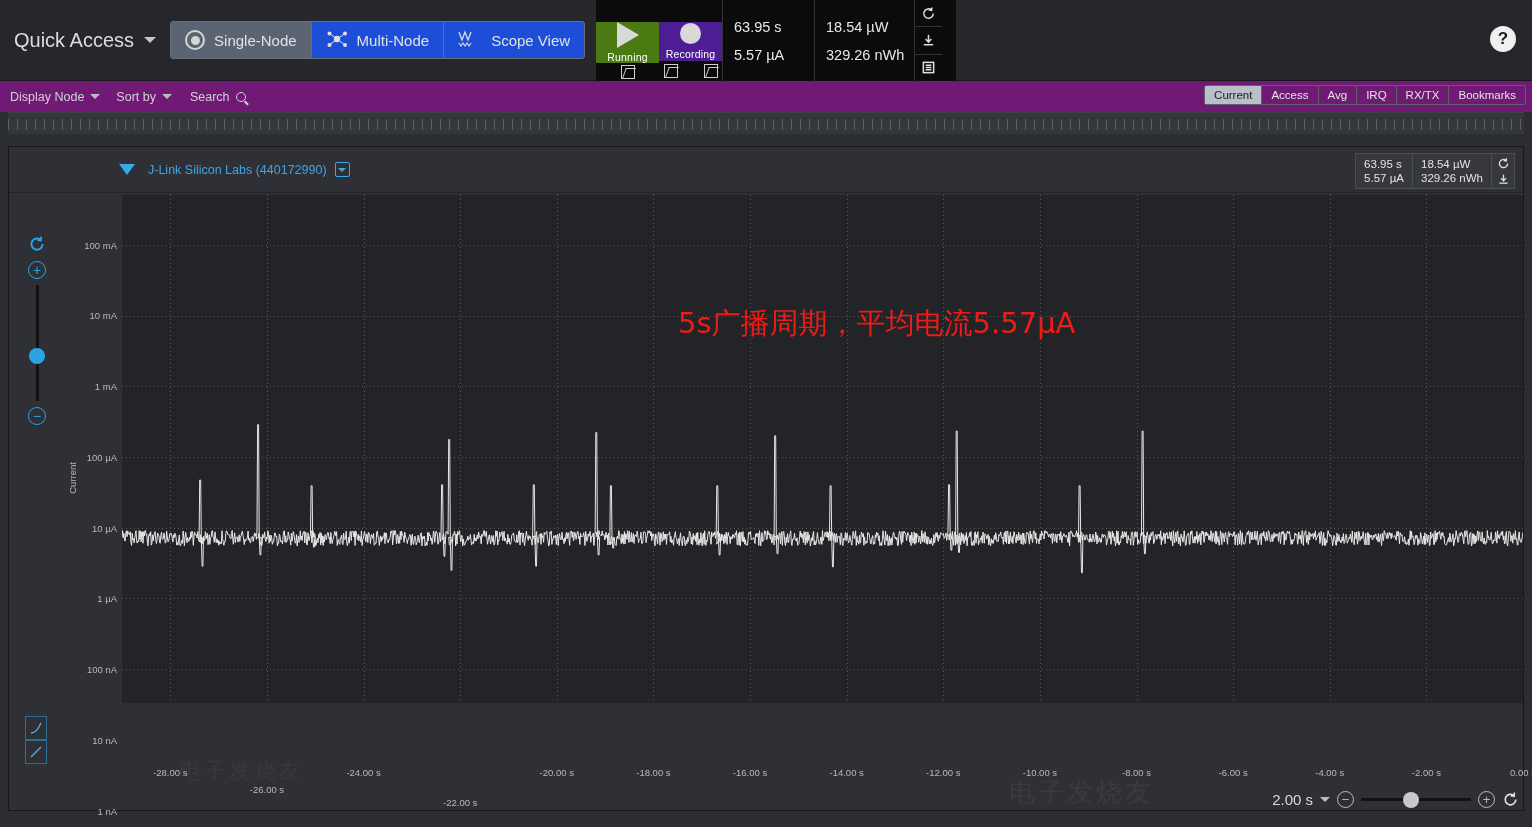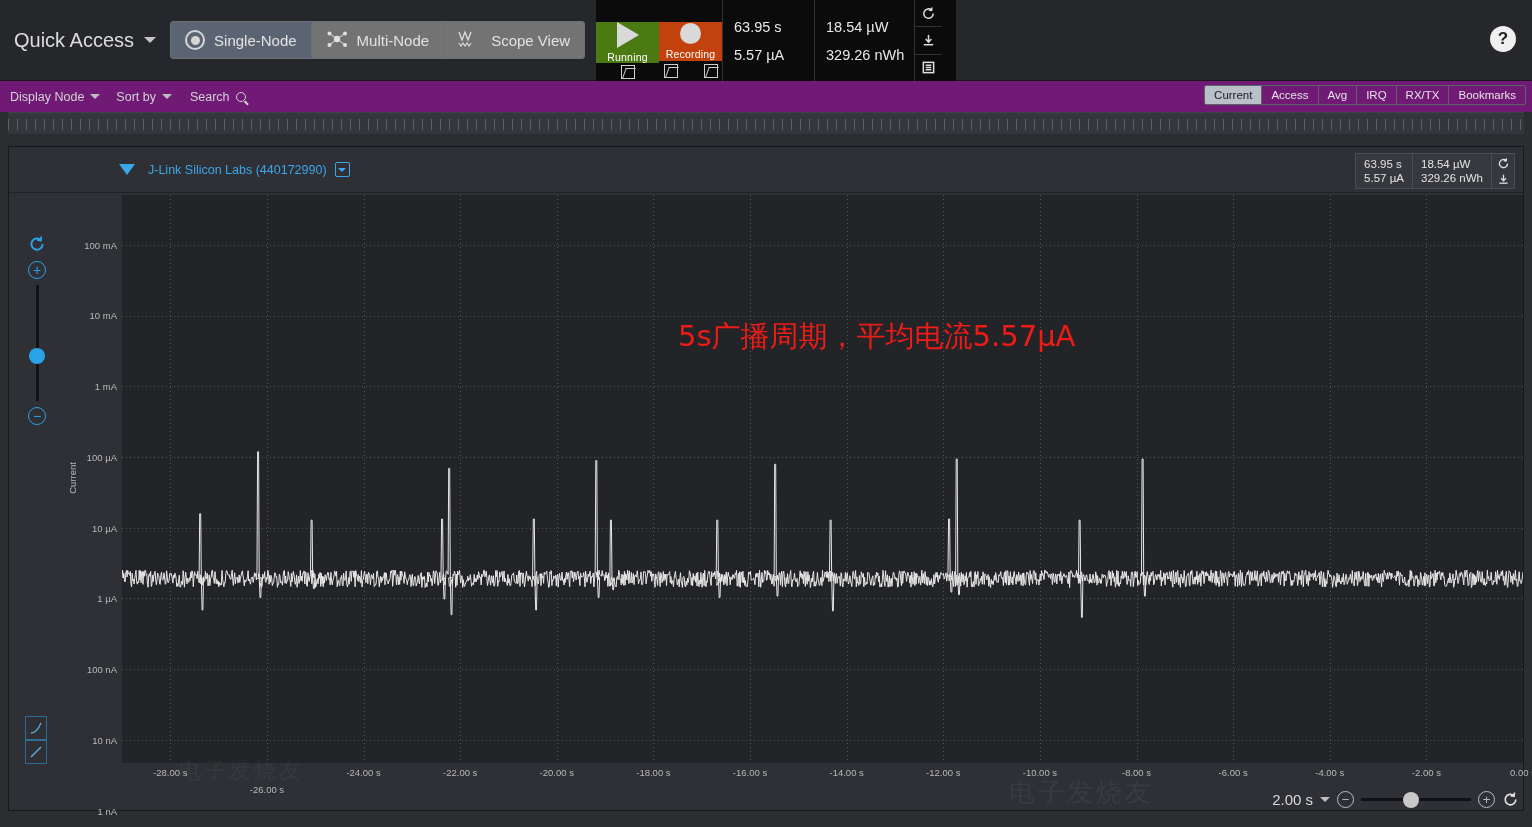--- a/index.html
+++ b/index.html
@@ -31,21 +31,21 @@
     border-right: 6px solid transparent;
     border-top: 6px solid #c6c6c6;
   }
   #mode-group {
     display: flex; align-items: stretch;
     margin-left: 14px;
     height: 38px;
     border: 1px solid #6a6f77;
     border-radius: 3px;
     overflow: hidden;
-    background: #737373;
+    background: #1d4ed8;
   }
   .mode-btn {
     display: flex; align-items: center; gap: 9px;
     padding: 0 14px;
     font-size: 15px;
     color: #e2e2e2;
     border-right: 1px solid #6a6f77;
     background: transparent;
     cursor: pointer;
   }
@@ -60,21 +60,21 @@
 
   
   #run-cluster {
     position: absolute; left: 596px; top: 0;
     height: 81px; width: 360px;
     display: flex; background: #0b0b0b;
   }
   .rr-col { width: 63px; display: flex; flex-direction: column; }
   .rr-main { flex: 1; display: flex; flex-direction: column; align-items: center; justify-content: center; gap: 1px; cursor: pointer; margin-top: 22px;}
   .rr-green { background: #4c7a12; }
-  .rr-red { background: #c2410c; }
+  .rr-red { background: #4c1d95; }
   .rr-label { font-size: 10.5px; color: #ffffff; letter-spacing: .2px; }
   .play-tri {
     width: 0; height: 0;
     border-top: 13px solid transparent;
     border-bottom: 13px solid transparent;
     border-left: 22px solid #d9d9d9;
     margin-bottom: 2px;
   }
   .rec-dot { width: 21px; height: 21px; border-radius: 50%; background: #d9d9d9; margin-bottom: 3px;}
   .rr-bottom { height: 20px; background: #0b0b0b; display: flex; align-items: center; justify-content: center;}
@@ -221,21 +221,21 @@
   }
   #y-axis-title {
     position: absolute; left: 4px; top: 285px;
     font-size: 9.5px; color: #b9b9b9;
     transform: translateY(-50%) rotate(-90deg);
     transform-origin: center;
   }
 
   #plot {
     position: absolute; left: 113px; top: 2px;
-    width: 1401px; height: 568px;
+    width: 1401px; height: 508px;
     background: #232427;
     overflow: hidden;
   }
   .gridline-h { position: absolute; left: 0; width: 100%; height: 1px;
     background-image: linear-gradient(to right, #55575c 0 1px, transparent 1px 4px);
     background-size: 4px 1px; }
   .gridline-v { position: absolute; top: 0; height: 100%; width: 1px;
     background-image: linear-gradient(to bottom, #55575c 0 1px, transparent 1px 4px);
     background-size: 1px 4px; }
   #wave-svg { position: absolute; left:0; top:0; width: 100%; height: 100%; }
@@ -506,21 +506,21 @@
       <svg id="wave-svg" viewBox="0 0 1401 568" preserveAspectRatio="none">
         <path id="wave-path" fill="none" stroke="#e8e8e8" stroke-width="1" vector-effect="non-scaling-stroke" d="M0.0 382.9L0.6 375.3L1.3 383.0L1.9 378.4L2.5 386.1L3.2 387.0L3.8 378.0L4.5 375.4L5.1 382.0L5.7 375.5L6.4 378.8L7.0 377.8L7.6 380.3L8.3 376.5L8.9 388.5L9.6 391.8L10.2 378.2L10.8 385.7L11.5 384.3L12.1 389.0L12.7 383.3L13.4 379.6L14.0 375.3L14.6 386.7L15.3 389.2L15.9 386.7L16.6 388.0L17.2 375.3L17.8 385.1L18.5 375.6L19.1 387.7L19.7 376.8L20.4 376.4L21.0 389.4L21.7 376.5L22.3 381.3L22.9 375.3L23.6 375.5L24.2 380.3L24.8 379.4L25.5 389.8L26.1 392.3L26.7 380.9L27.4 378.5L28.0 381.5L28.7 376.4L29.3 391.5L29.9 389.8L30.6 380.0L31.2 386.7L31.8 381.3L32.5 377.7L33.1 376.3L33.8 386.1L34.4 389.7L35.0 385.0L35.7 378.0L36.3 380.3L36.9 380.8L37.6 388.7L38.2 389.4L38.8 381.0L39.5 377.1L40.1 384.3L40.8 385.2L41.4 383.4L42.0 377.8L42.7 384.0L43.3 389.3L43.9 388.4L44.6 375.8L45.2 381.1L45.9 387.5L46.5 387.5L47.1 384.9L47.8 378.5L48.4 379.4L49.0 378.2L49.7 380.0L50.3 384.0L50.9 388.1L51.6 380.0L52.2 383.0L52.9 378.1L53.5 379.6L54.1 383.6L54.8 391.5L55.4 388.6L56.0 391.3L56.7 384.9L57.3 380.1L58.0 392.0L58.6 392.1L59.2 388.9L59.9 386.0L60.5 389.5L61.1 375.7L61.8 382.5L62.4 392.2L63.0 383.2L63.7 377.1L64.3 382.8L65.0 388.9L65.6 383.0L66.2 385.5L66.9 387.3L67.5 382.6L68.1 385.5L68.8 376.9L69.4 382.9L70.0 375.8L70.7 378.3L71.3 391.7L72.0 381.1L72.6 376.7L73.2 380.4L73.9 379.4L74.5 380.1L75.1 383.6L75.8 376.3L76.4 383.5L77.1 387.4L77.7 318.7L78.7 318.7L79.3 382.7L80.1 415.0L80.9 415.0L81.5 382.7L77.7 388.0L78.3 379.8L79.0 389.0L79.6 382.4L80.2 390.1L80.9 385.4L81.5 381.7L82.1 386.5L82.8 385.9L83.4 376.4L84.1 384.2L84.7 381.2L85.3 378.1L86.0 391.0L86.6 388.6L87.2 379.9L87.9 390.6L88.5 383.8L89.2 382.0L89.8 376.1L90.4 375.2L91.1 382.9L91.7 383.2L92.3 388.4L93.0 376.6L93.6 382.3L94.2 388.7L94.9 384.4L95.5 389.2L96.2 385.9L96.8 391.7L97.4 387.1L98.1 390.3L98.7 388.3L99.3 389.8L100.0 375.4L100.6 384.3L101.3 388.8L101.9 391.7L102.5 387.5L103.2 387.8L103.8 378.4L104.4 375.7L105.1 376.2L105.7 379.4L106.3 380.2L107.0 379.4L107.6 382.1L108.3 384.0L108.9 384.5L109.5 378.7L110.2 375.2L110.8 385.3L111.4 390.5L112.1 382.1L112.7 377.8L113.4 388.7L114.0 382.7L114.6 382.6L115.3 382.2L115.9 388.1L116.5 386.0L117.2 379.9L117.8 387.4L118.4 382.9L119.1 380.9L119.7 377.9L120.4 375.8L121.0 380.8L121.6 384.7L122.3 390.9L122.9 384.8L123.5 387.2L124.2 385.9L124.8 385.2L125.5 381.2L126.1 375.7L126.7 386.0L127.4 384.0L128.0 387.8L128.6 389.2L129.3 382.7L129.9 382.4L130.5 382.0L131.2 387.4L131.8 383.5L132.5 377.8L133.1 381.4L133.7 378.6L134.4 385.0L135.0 375.7L135.6 256.8L136.6 256.8L137.2 382.7L138.0 402.5L138.8 402.5L139.4 382.7L135.6 383.5L136.3 382.5L136.9 378.4L137.6 380.9L138.2 390.7L138.8 388.4L139.5 392.5L140.1 390.8L140.7 379.1L141.4 383.2L142.0 382.9L142.6 376.7L143.3 385.5L143.9 387.4L144.6 382.4L145.2 384.2L145.8 375.3L146.5 377.4L147.1 389.3L147.7 380.4L148.4 387.2L149.0 380.3L149.7 383.5L150.3 390.6L150.9 388.4L151.6 388.1L152.2 382.2L152.8 377.7L153.5 379.0L154.1 382.4L154.7 381.4L155.4 392.3L156.0 389.0L156.7 389.4L157.3 379.2L157.9 380.7L158.6 387.6L159.2 387.8L159.8 386.6L160.5 390.2L161.1 381.3L161.8 376.2L162.4 375.4L163.0 388.2L163.7 381.0L164.3 388.5L164.9 386.2L165.6 386.0L166.2 376.7L166.8 379.8L167.5 384.7L168.1 385.4L168.8 391.5L169.4 378.2L170.0 387.0L170.7 381.9L171.3 376.4L171.9 379.0L172.6 385.1L173.2 389.3L173.9 387.4L174.5 379.8L175.1 392.3L175.8 386.6L176.4 381.1L177.0 388.4L177.7 386.0L178.3 375.5L178.9 385.5L179.6 381.3L180.2 386.4L180.9 378.0L181.5 378.2L182.1 375.9L182.8 389.0L183.4 376.8L184.0 377.9L184.7 390.7L185.3 391.4L186.0 377.7L186.6 384.6L187.2 386.4L187.9 381.7L188.5 379.7L189.1 325.1L190.1 325.1L190.7 382.7L191.5 393.7L192.3 393.7L192.9 382.7L189.1 375.3L189.8 388.7L190.4 381.3L191.0 375.6L191.7 382.7L192.3 378.4L193.0 379.1L193.6 392.4L194.2 390.7L194.9 385.2L195.5 383.7L196.1 388.8L196.8 379.2L197.4 383.3L198.1 377.3L198.7 391.4L199.3 378.2L200.0 389.2L200.6 381.1L201.2 391.9L201.9 381.8L202.5 388.1L203.1 379.7L203.8 382.0L204.4 385.5L205.1 380.2L205.7 377.5L206.3 377.6L207.0 384.4L207.6 383.1L208.2 389.8L208.9 377.3L209.5 385.1L210.2 389.8L210.8 385.7L211.4 383.9L212.1 380.3L212.7 375.9L213.3 377.9L214.0 381.3L214.6 376.4L215.2 391.8L215.9 386.4L216.5 385.1L217.2 389.7L217.8 390.6L218.4 382.8L219.1 383.2L219.7 380.3L220.3 389.5L221.0 390.9L221.6 378.1L222.2 384.3L222.9 385.5L223.5 383.6L224.2 375.9L224.8 389.6L225.4 392.0L226.1 388.3L226.7 382.5L227.3 389.3L228.0 376.4L228.6 376.2L229.3 386.4L229.9 375.9L230.5 376.3L231.2 376.1L231.8 382.4L232.4 376.2L233.1 391.8L233.7 375.5L234.3 377.7L235.0 381.7L235.6 385.5L236.3 379.5L236.9 386.8L237.5 381.1L238.2 382.8L238.8 388.2L239.4 375.6L240.1 392.0L240.7 385.2L241.4 384.5L242.0 379.0L242.6 376.1L243.3 381.7L243.9 387.7L244.5 379.5L245.2 379.3L245.8 388.7L246.4 377.0L247.1 378.8L247.7 380.2L248.4 389.7L249.0 383.0L249.6 379.6L250.3 382.1L250.9 384.0L251.5 378.4L252.2 391.6L252.8 390.8L253.5 389.0L254.1 389.3L254.7 376.5L255.4 375.8L256.0 382.6L256.6 382.7L257.3 391.8L257.9 386.0L258.5 381.0L259.2 387.7L259.8 382.2L260.5 385.5L261.1 381.7L261.7 382.2L262.4 377.6L263.0 389.8L263.6 377.8L264.3 378.0L264.9 385.3L265.6 386.6L266.2 389.0L266.8 385.3L267.5 385.9L268.1 383.2L268.7 376.4L269.4 377.9L270.0 375.2L270.6 391.3L271.3 384.0L271.9 375.2L272.6 380.2L273.2 375.2L273.8 378.6L274.5 389.9L275.1 381.2L275.7 379.6L276.4 389.7L277.0 381.8L277.7 389.4L278.3 376.2L278.9 385.3L279.6 376.1L280.2 378.6L280.8 380.5L281.5 382.5L282.1 388.3L282.7 376.8L283.4 381.4L284.0 383.7L284.7 385.1L285.3 389.7L285.9 385.4L286.6 385.1L287.2 381.8L287.8 379.7L288.5 381.5L289.1 391.6L289.8 381.5L290.4 379.1L291.0 390.1L291.7 390.6L292.3 384.4L292.9 381.5L293.6 383.7L294.2 391.1L294.8 388.7L295.5 387.4L296.1 380.4L296.8 385.5L297.4 388.9L298.0 382.8L298.7 378.8L299.3 377.6L299.9 392.4L300.6 382.1L301.2 381.6L301.9 384.4L302.5 381.5L303.1 392.5L303.8 390.2L304.4 388.0L305.0 391.7L305.7 377.2L306.3 386.8L306.9 377.4L307.6 381.2L308.2 380.2L308.9 386.5L309.5 383.5L310.1 390.7L310.8 384.6L311.4 376.0L312.0 376.3L312.7 388.5L313.3 382.1L314.0 375.8L314.6 377.4L315.2 377.8L315.9 390.5L316.5 390.0L317.1 383.1L317.8 377.2L318.4 388.0L319.0 382.4L319.6 324.0L320.6 324.0L321.2 382.7L322.0 404.0L322.8 404.0L323.4 382.7L319.7 385.5L320.3 384.3L321.0 380.9L321.6 378.7L322.2 386.5L322.9 390.1L323.5 385.1L324.1 376.3L324.8 375.9L325.4 378.0L326.1 379.2L326.7 273.4L327.7 273.4L328.3 382.7L329.1 419.7L329.9 419.7L330.5 382.7L326.7 382.9L327.3 391.0L328.0 391.5L328.6 390.6L329.2 387.3L329.9 384.5L330.5 389.2L331.1 379.0L331.8 380.4L332.4 376.1L333.1 378.2L333.7 392.3L334.3 379.1L335.0 390.3L335.6 376.1L336.2 379.8L336.9 377.9L337.5 375.4L338.2 382.8L338.8 387.8L339.4 381.1L340.1 380.8L340.7 392.4L341.3 384.6L342.0 390.3L342.6 391.5L343.2 389.2L343.9 387.7L344.5 385.6L345.2 385.8L345.8 381.3L346.4 386.0L347.1 383.3L347.7 384.6L348.3 379.6L349.0 385.6L349.6 391.3L350.3 388.4L350.9 387.8L351.5 390.0L352.2 379.4L352.8 387.0L353.4 383.5L354.1 387.0L354.7 383.6L355.3 380.0L356.0 384.6L356.6 376.8L357.3 380.9L357.9 382.8L358.5 381.9L359.2 390.0L359.8 379.2L360.4 381.8L361.1 380.3L361.7 375.4L362.3 375.3L363.0 381.9L363.6 378.5L364.3 376.2L364.9 383.4L365.5 390.5L366.2 386.4L366.8 381.5L367.4 379.9L368.1 387.1L368.7 390.2L369.4 380.8L370.0 383.5L370.6 387.8L371.3 380.7L371.9 391.3L372.5 390.9L373.2 385.7L373.8 375.4L374.4 381.6L375.1 375.6L375.7 391.3L376.4 385.9L377.0 386.7L377.6 377.0L378.3 381.9L378.9 380.5L379.5 376.9L380.2 376.4L380.8 386.4L381.5 380.3L382.1 375.9L382.7 387.0L383.4 383.5L384.0 387.1L384.6 387.5L385.3 390.4L385.9 379.4L386.5 387.7L387.2 383.6L387.8 390.3L388.5 390.8L389.1 387.7L389.7 380.8L390.4 379.3L391.0 379.7L391.6 377.8L392.3 386.3L392.9 386.7L393.6 388.0L394.2 388.5L394.8 379.9L395.5 388.8L396.1 387.9L396.7 376.1L397.4 375.4L398.0 391.4L398.6 377.8L399.3 379.1L399.9 377.7L400.6 388.3L401.2 378.1L401.8 384.2L402.5 392.0L403.1 387.6L403.7 381.0L404.4 376.1L405.0 380.9L405.7 383.5L406.3 386.2L406.9 380.7L407.6 383.7L408.2 381.7L408.8 385.3L409.5 385.4L410.1 391.6L410.7 376.2L411.3 324.0L412.3 324.0L412.9 382.7L413.7 415.0L414.5 415.0L415.1 382.7L411.4 381.4L412.0 385.1L412.7 384.4L413.3 390.8L413.9 380.2L414.6 376.3L415.2 387.5L415.8 388.7L416.5 388.6L417.1 380.2L417.8 379.7L418.4 378.6L419.0 390.6L419.7 378.6L420.3 382.8L420.9 381.2L421.6 388.3L422.2 377.4L422.8 379.4L423.5 378.8L424.1 377.5L424.8 376.1L425.4 383.3L426.0 386.3L426.7 392.5L427.3 390.9L427.9 376.9L428.6 378.8L429.2 375.6L429.9 390.7L430.5 384.8L431.1 385.5L431.8 380.9L432.4 382.3L433.0 383.4L433.7 380.2L434.3 390.8L434.9 381.4L435.6 379.2L436.2 392.1L436.9 382.1L437.5 378.4L438.1 383.3L438.8 385.4L439.4 384.4L440.0 377.0L440.7 385.6L441.3 384.8L442.0 390.0L442.6 383.2L443.2 387.5L443.9 380.1L444.5 377.1L445.1 384.5L445.8 377.9L446.4 377.7L447.0 384.8L447.7 391.7L448.3 376.4L449.0 377.1L449.6 375.7L450.2 383.0L450.9 376.8L451.5 386.9L452.1 382.6L452.8 377.1L453.4 379.3L454.1 385.1L454.7 380.5L455.3 377.1L456.0 376.1L456.6 384.1L457.2 381.4L457.9 390.7L458.5 377.9L459.1 380.6L459.8 382.2L460.4 382.0L461.1 381.2L461.7 377.6L462.3 382.5L463.0 391.9L463.6 376.1L464.2 381.5L464.9 387.3L465.5 385.5L466.2 379.0L466.8 381.6L467.4 380.3L468.1 376.1L468.7 388.5L469.3 383.3L470.0 381.0L470.6 381.7L471.2 378.0L471.9 392.0L472.5 384.9L473.2 375.5L473.8 265.6L474.8 265.6L475.4 382.7L476.2 402.5L477.0 402.5L477.6 382.7L473.8 377.0L474.4 378.0L475.1 382.4L475.7 375.8L476.3 385.1L477.0 375.2L477.6 379.2L478.3 380.0L478.9 380.6L479.5 381.3L480.2 375.6L480.8 380.4L481.4 379.7L482.1 379.8L482.7 385.7L483.3 384.4L484.0 377.1L484.6 382.9L485.3 380.1L485.9 391.4L486.5 377.9L487.2 389.4L487.8 391.1L488.4 325.1L489.4 325.1L490.0 382.7L490.8 394.8L491.6 394.8L492.2 382.7L488.4 391.1L489.1 383.5L489.7 381.8L490.3 386.0L491.0 386.6L491.6 383.1L492.3 384.1L492.9 389.8L493.5 391.0L494.2 392.0L494.8 382.8L495.4 381.5L496.1 384.6L496.7 375.3L497.4 377.4L498.0 385.0L498.6 384.5L499.3 390.0L499.9 379.0L500.5 388.3L501.2 379.9L501.8 390.4L502.4 376.3L503.1 390.2L503.7 378.7L504.4 380.3L505.0 385.1L505.6 375.3L506.3 378.8L506.9 388.6L507.5 375.8L508.2 386.6L508.8 387.6L509.5 377.5L510.1 388.1L510.7 384.6L511.4 378.4L512.0 389.6L512.6 382.0L513.3 379.9L513.9 381.3L514.5 382.1L515.2 375.8L515.8 380.4L516.5 388.7L517.1 386.3L517.7 385.1L518.4 383.7L519.0 376.9L519.6 389.4L520.3 389.8L520.9 387.5L521.6 376.7L522.2 376.8L522.8 376.5L523.5 378.5L524.1 388.8L524.7 383.8L525.4 380.4L526.0 375.3L526.6 377.7L527.3 377.7L527.9 375.5L528.6 381.2L529.2 376.7L529.8 386.4L530.5 378.9L531.1 380.8L531.7 378.8L532.4 386.7L533.0 392.3L533.7 378.9L534.3 381.6L534.9 384.4L535.6 390.3L536.2 377.5L536.8 376.7L537.5 384.0L538.1 391.6L538.7 377.7L539.4 379.2L540.0 387.7L540.7 385.0L541.3 376.5L541.9 385.9L542.6 379.3L543.2 384.3L543.8 379.0L544.5 390.7L545.1 379.2L545.8 380.3L546.4 379.7L547.0 378.6L547.7 376.6L548.3 387.7L548.9 381.5L549.6 389.1L550.2 385.5L550.8 387.0L551.5 391.6L552.1 383.4L552.8 379.6L553.4 376.4L554.0 383.2L554.7 383.8L555.3 389.8L555.9 387.7L556.6 384.2L557.2 391.9L557.9 382.7L558.5 377.7L559.1 386.1L559.8 388.8L560.4 392.4L561.0 382.3L561.7 381.4L562.3 382.4L562.9 390.9L563.6 392.0L564.2 386.2L564.9 389.9L565.5 383.0L566.1 387.6L566.8 383.8L567.4 375.8L568.0 377.2L568.7 381.3L569.3 390.2L570.0 382.5L570.6 391.0L571.2 378.5L571.9 385.4L572.5 381.5L573.1 380.7L573.8 387.3L574.4 378.0L575.0 391.0L575.7 377.1L576.3 386.8L577.0 391.7L577.6 385.0L578.2 389.2L578.9 377.5L579.5 386.0L580.1 392.3L580.8 381.5L581.4 378.0L582.1 390.8L582.7 375.4L583.3 388.3L584.0 391.8L584.6 385.9L585.2 387.3L585.9 379.6L586.5 376.9L587.1 376.1L587.8 379.8L588.4 386.0L589.1 390.5L589.7 376.7L590.3 381.5L591.0 381.8L591.6 378.0L592.2 380.1L592.9 376.4L593.5 384.0L594.2 380.8L594.8 325.1L595.8 325.1L596.4 382.7L597.2 402.5L598.0 402.5L598.6 382.7L594.8 390.4L595.4 376.1L596.1 376.4L596.7 381.9L597.3 377.9L598.0 388.1L598.6 385.8L599.2 378.9L599.9 386.6L600.5 379.7L601.2 382.3L601.8 389.9L602.4 379.7L603.1 388.5L603.7 380.5L604.3 376.9L605.0 390.7L605.6 381.8L606.3 377.3L606.9 381.6L607.5 381.8L608.2 389.8L608.8 382.1L609.4 382.2L610.1 384.8L610.7 379.7L611.3 379.8L612.0 383.1L612.6 383.4L613.3 378.1L613.9 379.7L614.5 375.4L615.2 391.1L615.8 387.8L616.4 378.4L617.1 391.6L617.7 376.7L618.4 392.4L619.0 377.0L619.6 378.0L620.3 387.3L620.9 376.2L621.5 387.8L622.2 382.4L622.8 390.4L623.4 385.4L624.1 391.7L624.7 390.8L625.4 391.6L626.0 385.2L626.6 377.2L627.3 377.3L627.9 379.3L628.5 376.3L629.2 385.3L629.8 384.9L630.5 384.7L631.1 384.4L631.7 382.9L632.4 386.0L633.0 389.7L633.6 379.1L634.3 378.3L634.9 382.2L635.5 379.1L636.2 378.1L636.8 391.8L637.5 375.3L638.1 383.2L638.7 392.3L639.4 384.2L640.0 377.4L640.6 387.5L641.3 386.8L641.9 385.1L642.5 375.3L643.2 378.6L643.8 376.2L644.5 385.3L645.1 384.9L645.7 375.3L646.4 379.9L647.0 377.5L647.6 379.9L648.3 384.7L648.9 379.0L649.6 388.9L650.2 388.9L650.8 381.7L651.5 379.3L652.1 391.2L652.7 269.3L653.7 269.3L654.3 382.7L655.1 401.1L655.9 401.1L656.5 382.7L652.7 381.4L653.4 384.1L654.0 386.4L654.6 386.2L655.3 380.1L655.9 384.7L656.6 385.4L657.2 377.8L657.8 377.9L658.5 390.1L659.1 379.7L659.7 376.3L660.4 391.7L661.0 378.1L661.7 376.1L662.3 381.2L662.9 389.7L663.6 392.1L664.2 382.6L664.8 388.6L665.5 378.6L666.1 386.3L666.7 388.6L667.4 380.2L668.0 379.7L668.7 375.5L669.3 387.6L669.9 391.9L670.6 384.8L671.2 384.7L671.8 385.2L672.5 378.2L673.1 384.0L673.8 386.4L674.4 387.0L675.0 383.3L675.7 391.7L676.3 390.5L676.9 389.8L677.6 381.6L678.2 375.7L678.8 382.2L679.5 378.0L680.1 383.9L680.8 379.4L681.4 388.6L682.0 376.4L682.7 381.1L683.3 391.4L683.9 376.6L684.6 385.8L685.2 389.3L685.9 376.7L686.5 386.2L687.1 379.8L687.8 384.1L688.4 392.5L689.0 388.4L689.7 383.2L690.3 386.7L690.9 379.4L691.6 376.2L692.2 391.2L692.9 386.6L693.5 391.2L694.1 389.4L694.8 385.0L695.4 377.4L696.0 384.0L696.7 387.6L697.3 390.4L698.0 389.8L698.6 383.0L699.2 382.3L699.9 390.7L700.5 375.2L701.1 386.5L701.8 383.3L702.4 381.9L703.0 377.0L703.7 378.0L704.3 382.4L705.0 376.2L705.6 382.9L706.2 377.3L706.9 386.7L707.5 378.3L708.1 325.1L709.1 325.1L709.7 382.7L710.5 415.9L711.3 415.9L711.9 382.7L708.1 376.0L708.8 386.4L709.4 378.9L710.1 379.2L710.7 377.3L711.3 386.1L712.0 379.8L712.6 378.2L713.2 388.4L713.9 380.4L714.5 378.7L715.1 388.4L715.8 382.0L716.4 382.1L717.1 381.2L717.7 384.5L718.3 391.1L719.0 377.7L719.6 378.4L720.2 389.3L720.9 392.0L721.5 383.8L722.2 386.0L722.8 385.1L723.4 377.4L724.1 386.5L724.7 380.1L725.3 377.7L726.0 386.2L726.6 389.1L727.2 386.3L727.9 380.7L728.5 385.8L729.2 388.3L729.8 391.6L730.4 383.7L731.1 376.3L731.7 377.9L732.3 384.1L733.0 381.7L733.6 375.5L734.3 391.8L734.9 381.8L735.5 388.2L736.2 387.3L736.8 390.5L737.4 380.5L738.1 389.2L738.7 388.8L739.3 376.8L740.0 379.0L740.6 382.3L741.3 378.5L741.9 391.7L742.5 382.2L743.2 389.2L743.8 389.9L744.4 387.1L745.1 388.9L745.7 377.3L746.4 378.0L747.0 378.1L747.6 383.2L748.3 387.0L748.9 390.2L749.5 385.5L750.2 382.5L750.8 380.8L751.4 390.8L752.1 387.8L752.7 389.8L753.4 379.9L754.0 383.1L754.6 377.0L755.3 380.4L755.9 378.0L756.5 386.7L757.2 380.9L757.8 392.1L758.5 391.4L759.1 388.5L759.7 392.0L760.4 384.8L761.0 375.3L761.6 381.0L762.3 387.2L762.9 391.3L763.5 375.7L764.2 382.5L764.8 386.5L765.5 379.8L766.1 392.2L766.7 388.3L767.4 381.2L768.0 391.8L768.6 385.5L769.3 383.2L769.9 391.4L770.5 385.7L771.2 377.4L771.8 377.5L772.5 380.9L773.1 384.2L773.7 382.4L774.4 385.6L775.0 383.0L775.6 392.2L776.3 391.3L776.9 379.1L777.6 375.8L778.2 378.1L778.8 385.6L779.5 390.7L780.1 376.3L780.7 388.3L781.4 378.2L782.0 375.9L782.6 377.8L783.3 377.9L783.9 380.0L784.6 386.4L785.2 381.3L785.8 377.3L786.5 380.0L787.1 380.9L787.7 388.1L788.4 380.5L789.0 392.1L789.7 377.0L790.3 381.6L790.9 389.3L791.6 387.1L792.2 376.7L792.8 390.6L793.5 378.5L794.1 389.2L794.7 378.2L795.4 381.7L796.0 380.8L796.7 388.3L797.3 382.9L797.9 381.5L798.6 390.1L799.2 385.5L799.8 375.2L800.5 388.0L801.1 378.5L801.8 384.0L802.4 388.6L803.0 376.5L803.7 382.5L804.3 389.7L804.9 381.7L805.6 390.6L806.2 382.3L806.8 383.8L807.5 390.1L808.1 385.8L808.8 389.8L809.4 383.6L810.0 389.1L810.7 391.8L811.3 389.4L811.9 379.6L812.6 389.0L813.2 384.8L813.9 377.6L814.5 382.0L815.1 377.4L815.8 385.5L816.4 387.3L817.0 380.3L817.7 383.9L818.3 379.7L818.9 377.5L819.6 379.2L820.2 379.8L820.9 379.8L821.5 378.3L822.1 384.0L822.8 382.8L823.4 380.7L824.0 377.9L824.7 386.2L825.3 382.0L826.0 375.8L826.6 324.0L827.6 324.0L828.2 382.7L829.0 397.1L829.8 397.1L830.4 382.7L826.6 380.0L827.2 385.8L827.9 378.4L828.5 378.3L829.1 380.4L829.8 385.2L830.4 376.1L831.0 385.1L831.7 391.6L832.3 379.8L833.0 376.3L833.6 391.5L834.2 264.0L835.2 264.0L835.8 382.7L836.6 399.7L837.4 399.7L838.0 382.7L834.2 380.2L834.9 389.9L835.5 390.1L836.1 382.0L836.8 388.2L837.4 378.3L838.1 382.8L838.7 391.1L839.3 377.4L840.0 387.1L840.6 379.8L841.2 378.8L841.9 389.7L842.5 388.3L843.1 380.7L843.8 386.1L844.4 377.4L845.1 392.2L845.7 382.9L846.3 382.6L847.0 382.1L847.6 377.6L848.2 381.9L848.9 376.3L849.5 391.5L850.2 392.1L850.8 388.3L851.4 386.5L852.1 391.9L852.7 377.5L853.3 376.5L854.0 389.4L854.6 379.8L855.2 383.3L855.9 376.5L856.5 391.1L857.2 387.8L857.8 388.0L858.4 383.4L859.1 385.6L859.7 381.0L860.3 389.3L861.0 376.8L861.6 379.6L862.3 389.4L862.9 378.8L863.5 380.0L864.2 380.6L864.8 384.8L865.4 382.6L866.1 379.5L866.7 391.1L867.3 381.7L868.0 389.7L868.6 392.5L869.3 384.3L869.9 389.0L870.5 386.3L871.2 389.8L871.8 384.5L872.4 380.5L873.1 385.4L873.7 377.6L874.4 382.3L875.0 387.5L875.6 386.7L876.3 387.3L876.9 379.7L877.5 381.0L878.2 379.2L878.8 376.7L879.4 383.0L880.1 383.7L880.7 382.4L881.4 390.6L882.0 380.1L882.6 377.1L883.3 387.7L883.9 375.6L884.5 389.6L885.2 376.1L885.8 375.8L886.5 390.2L887.1 380.9L887.7 389.9L888.4 376.8L889.0 385.8L889.6 388.1L890.3 381.9L890.9 389.7L891.5 379.8L892.2 376.4L892.8 381.9L893.5 383.9L894.1 389.2L894.7 379.6L895.4 382.1L896.0 386.6L896.6 377.0L897.3 382.2L897.9 385.8L898.6 379.8L899.2 390.3L899.8 381.0L900.5 378.3L901.1 390.9L901.7 377.9L902.4 384.3L903.0 389.5L903.6 389.7L904.3 379.5L904.9 377.1L905.6 378.8L906.2 378.3L906.8 385.9L907.5 390.4L908.1 375.6L908.7 384.3L909.4 379.5L910.0 385.0L910.6 388.6L911.3 376.7L911.9 375.4L912.6 376.7L913.2 384.7L913.8 377.8L914.5 389.5L915.1 384.1L915.7 384.8L916.4 384.9L917.0 390.1L917.7 383.3L918.3 378.9L918.9 385.8L919.6 375.7L920.2 380.3L920.8 378.6L921.5 382.0L922.1 384.6L922.7 375.2L923.4 375.6L924.0 378.2L924.7 376.5L925.3 377.0L925.9 379.7L926.6 382.3L927.2 379.3L927.8 380.3L928.5 383.6L929.1 378.8L929.8 380.6L930.4 389.6L931.0 378.2L931.7 380.2L932.3 387.0L932.9 387.4L933.6 378.9L934.2 381.0L934.8 389.0L935.5 379.6L936.1 379.1L936.8 380.5L937.4 378.9L938.0 385.6L938.7 376.5L939.3 382.5L939.9 388.7L940.6 381.3L941.2 381.4L941.9 378.6L942.5 379.8L943.1 382.5L943.8 382.0L944.4 380.3L945.0 382.5L945.7 387.9L946.3 388.8L946.9 377.0L947.6 392.5L948.2 376.9L948.9 375.5L949.5 377.8L950.1 377.4L950.8 382.2L951.4 380.4L952.0 381.1L952.7 382.5L953.3 379.5L954.0 379.5L954.6 375.4L955.2 382.6L955.9 377.9L956.5 388.4L957.1 325.1L958.1 325.1L958.7 382.7L959.5 422.4L960.3 422.4L960.9 382.7L957.1 380.3L957.8 388.0L958.4 388.7L959.0 377.4L959.7 377.0L960.3 386.4L961.0 379.7L961.6 379.4L962.2 382.2L962.9 385.9L963.5 384.4L964.1 380.1L964.8 380.0L965.4 385.6L966.1 384.9L966.7 385.4L967.3 388.4L968.0 379.0L968.6 387.2L969.2 384.2L969.9 388.1L970.5 380.9L971.1 379.3L971.8 384.6L972.4 388.0L973.1 386.1L973.7 376.8L974.3 380.0L975.0 390.1L975.6 380.7L976.2 387.6L976.9 387.8L977.5 383.3L978.2 384.5L978.8 388.7L979.4 388.1L980.1 379.1L980.7 380.5L981.3 382.8L982.0 379.8L982.6 380.8L983.2 380.4L983.9 383.1L984.5 391.5L985.2 386.9L985.8 385.8L986.4 377.2L987.1 375.6L987.7 383.9L988.3 377.0L989.0 390.6L989.6 385.7L990.3 375.8L990.9 382.8L991.5 378.2L992.2 386.8L992.8 381.9L993.4 392.2L994.1 388.1L994.7 375.4L995.3 389.3L996.0 376.1L996.6 391.1L997.3 391.2L997.9 387.4L998.5 388.9L999.2 380.9L999.8 383.2L1000.4 376.0L1001.1 384.0L1001.7 380.1L1002.4 376.5L1003.0 382.4L1003.6 378.9L1004.3 376.5L1004.9 389.4L1005.5 389.2L1006.2 380.8L1006.8 385.4L1007.4 385.5L1008.1 384.5L1008.7 391.3L1009.4 377.2L1010.0 377.1L1010.6 377.1L1011.3 391.7L1011.9 386.3L1012.5 378.8L1013.2 376.3L1013.8 382.7L1014.5 382.0L1015.1 376.7L1015.7 390.8L1016.4 385.5L1017.0 389.3L1017.6 389.2L1018.3 387.8L1018.9 378.6L1019.5 380.7L1020.1 264.0L1021.1 264.0L1021.7 382.7L1022.5 401.1L1023.3 401.1L1023.9 382.7L1020.2 377.9L1020.8 377.1L1021.5 389.9L1022.1 380.7L1022.7 380.3L1023.4 390.0L1024.0 389.4L1024.6 381.0L1025.3 376.5L1025.9 381.3L1026.6 387.0L1027.2 389.5L1027.8 380.0L1028.5 386.0L1029.1 377.5L1029.7 381.1L1030.4 377.3L1031.0 376.3L1031.6 389.9L1032.3 388.0L1032.9 383.3L1033.6 379.5L1034.2 380.5L1034.8 385.1L1035.5 381.8L1036.1 379.2L1036.7 381.4L1037.4 379.5L1038.0 384.5L1038.7 375.4L1039.3 391.1L1039.9 382.0L1040.6 386.2L1041.2 383.9L1041.8 377.7L1042.5 381.0L1043.1 389.8L1043.7 378.8L1044.4 379.9L1045.0 377.3L1045.7 384.2L1046.3 382.2L1046.9 384.0L1047.6 376.6L1048.2 379.7L1048.8 386.1L1049.5 376.6L1050.1 387.0L1050.8 392.2L1051.4 375.3L1052.0 383.4L1052.7 389.0L1053.3 381.5L1053.9 377.0L1054.6 387.3L1055.2 377.7L1055.8 375.5L1056.5 389.9L1057.1 382.3L1057.8 387.5L1058.4 392.4L1059.0 379.0L1059.7 383.0L1060.3 382.5L1060.9 388.2L1061.6 383.9L1062.2 375.5L1062.8 384.0L1063.5 391.8L1064.1 391.1L1064.8 380.8L1065.4 380.6L1066.0 378.4L1066.7 378.2L1067.3 390.3L1067.9 390.9L1068.6 376.5L1069.2 379.2L1069.9 375.4L1070.5 383.6L1071.1 389.2L1071.8 385.0L1072.4 382.0L1073.0 389.3L1073.7 381.7L1074.3 385.0L1074.9 376.2L1075.6 389.4L1076.2 380.5L1076.9 387.3L1077.5 380.1L1078.1 378.2L1078.8 391.2L1079.4 381.8L1080.0 375.6L1080.7 379.1L1081.3 376.3L1082.0 388.5L1082.6 384.4L1083.2 377.2L1083.9 381.1L1084.5 376.7L1085.1 380.9L1085.8 378.5L1086.4 381.1L1087.0 385.8L1087.7 380.8L1088.3 386.4L1089.0 375.2L1089.6 380.6L1090.2 387.6L1090.9 378.0L1091.5 378.2L1092.1 383.3L1092.8 388.2L1093.4 375.9L1094.1 390.3L1094.7 376.3L1095.3 387.8L1096.0 381.8L1096.6 389.6L1097.2 391.7L1097.9 384.4L1098.5 375.5L1099.1 378.5L1099.8 390.9L1100.4 377.9L1101.1 378.2L1101.7 383.9L1102.3 388.0L1103.0 379.0L1103.6 377.3L1104.2 382.9L1104.9 384.5L1105.5 390.6L1106.2 378.1L1106.8 376.4L1107.4 382.0L1108.1 378.6L1108.7 378.8L1109.3 380.2L1110.0 379.0L1110.6 382.0L1111.2 381.3L1111.9 376.7L1112.5 376.7L1113.2 391.2L1113.8 380.8L1114.4 379.8L1115.1 383.0L1115.7 391.6L1116.3 378.3L1117.0 381.0L1117.6 390.1L1118.3 375.2L1118.9 381.8L1119.5 391.7L1120.2 377.5L1120.8 385.6L1121.4 390.2L1122.1 389.9L1122.7 390.5L1123.3 387.9L1124.0 380.9L1124.6 380.4L1125.3 377.0L1125.9 380.0L1126.5 375.4L1127.2 378.8L1127.8 389.6L1128.4 376.6L1129.1 378.3L1129.7 385.5L1130.4 376.8L1131.0 385.6L1131.6 383.9L1132.3 384.4L1132.9 375.6L1133.5 384.7L1134.2 386.1L1134.8 379.6L1135.4 375.8L1136.1 391.1L1136.7 388.2L1137.4 384.8L1138.0 380.1L1138.6 378.8L1139.3 391.0L1139.9 377.8L1140.5 378.7L1141.2 381.4L1141.8 376.0L1142.5 383.7L1143.1 382.5L1143.7 387.1L1144.4 377.0L1145.0 384.9L1145.6 386.3L1146.3 375.3L1146.9 376.5L1147.5 378.4L1148.2 387.5L1148.8 388.0L1149.5 382.5L1150.1 379.5L1150.7 387.6L1151.4 384.0L1152.0 377.6L1152.6 383.2L1153.3 381.5L1153.9 378.7L1154.6 381.5L1155.2 380.0L1155.8 378.9L1156.5 387.3L1157.1 377.5L1157.7 377.2L1158.4 389.8L1159.0 383.3L1159.6 376.7L1160.3 379.1L1160.9 376.1L1161.6 376.2L1162.2 391.1L1162.8 378.5L1163.5 385.4L1164.1 386.0L1164.7 379.0L1165.4 375.8L1166.0 378.3L1166.7 378.2L1167.3 376.1L1167.9 379.2L1168.6 385.6L1169.2 390.8L1169.8 385.2L1170.5 390.2L1171.1 385.5L1171.7 386.8L1172.4 384.2L1173.0 377.9L1173.7 380.4L1174.3 379.5L1174.9 379.2L1175.6 390.5L1176.2 386.7L1176.8 376.8L1177.5 384.2L1178.1 384.9L1178.8 380.4L1179.4 389.6L1180.0 375.2L1180.7 375.8L1181.3 391.8L1181.9 380.6L1182.6 379.9L1183.2 376.1L1183.8 375.2L1184.5 388.7L1185.1 380.3L1185.8 387.5L1186.4 390.8L1187.0 376.6L1187.7 385.6L1188.3 378.5L1188.9 379.5L1189.6 381.6L1190.2 379.0L1190.8 378.6L1191.5 384.6L1192.1 378.1L1192.8 382.1L1193.4 375.5L1194.0 386.0L1194.7 383.1L1195.3 382.6L1195.9 380.1L1196.6 380.2L1197.2 377.4L1197.9 389.7L1198.5 384.6L1199.1 376.0L1199.8 380.4L1200.4 391.9L1201.0 385.1L1201.7 377.4L1202.3 391.8L1202.9 383.5L1203.6 391.8L1204.2 385.9L1204.9 388.6L1205.5 378.8L1206.1 375.3L1206.8 379.3L1207.4 379.1L1208.0 382.0L1208.7 379.9L1209.3 381.8L1210.0 385.5L1210.6 392.4L1211.2 387.8L1211.9 380.5L1212.5 381.6L1213.1 385.5L1213.8 391.4L1214.4 391.7L1215.0 378.0L1215.7 387.6L1216.3 386.4L1217.0 379.7L1217.6 387.0L1218.2 385.9L1218.9 389.1L1219.5 387.6L1220.1 382.5L1220.8 387.0L1221.4 378.5L1222.1 389.7L1222.7 388.5L1223.3 384.2L1224.0 379.3L1224.6 380.8L1225.2 389.3L1225.9 387.4L1226.5 386.3L1227.1 382.6L1227.8 384.2L1228.4 379.0L1229.1 383.6L1229.7 388.3L1230.3 375.6L1231.0 386.9L1231.6 388.3L1232.2 391.0L1232.9 377.1L1233.5 381.4L1234.2 384.7L1234.8 376.6L1235.4 390.5L1236.1 386.8L1236.7 376.0L1237.3 377.8L1238.0 386.6L1238.6 383.3L1239.2 381.5L1239.9 384.5L1240.5 381.6L1241.2 376.5L1241.8 383.1L1242.4 388.3L1243.1 391.2L1243.7 378.2L1244.3 390.1L1245.0 391.2L1245.6 377.4L1246.3 377.6L1246.9 391.4L1247.5 379.5L1248.2 382.8L1248.8 380.9L1249.4 380.2L1250.1 384.8L1250.7 385.8L1251.3 380.5L1252.0 383.5L1252.6 380.2L1253.3 380.7L1253.9 378.9L1254.5 385.1L1255.2 382.1L1255.8 387.4L1256.4 378.4L1257.1 388.1L1257.7 384.2L1258.4 379.0L1259.0 385.5L1259.6 391.9L1260.3 378.2L1260.9 385.1L1261.5 386.5L1262.2 375.3L1262.8 378.6L1263.4 378.7L1264.1 380.8L1264.7 384.3L1265.4 377.7L1266.0 384.0L1266.6 381.7L1267.3 377.1L1267.9 380.5L1268.5 378.5L1269.2 384.3L1269.8 378.1L1270.5 381.8L1271.1 382.3L1271.7 382.8L1272.4 381.7L1273.0 380.6L1273.6 384.8L1274.3 386.0L1274.9 376.3L1275.5 381.3L1276.2 375.9L1276.8 381.3L1277.5 390.2L1278.1 377.5L1278.7 379.7L1279.4 380.9L1280.0 379.7L1280.6 387.0L1281.3 387.8L1281.9 386.4L1282.6 382.1L1283.2 390.0L1283.8 387.6L1284.5 391.1L1285.1 389.3L1285.7 389.6L1286.4 384.8L1287.0 391.7L1287.6 384.8L1288.3 375.3L1288.9 385.3L1289.6 376.3L1290.2 382.5L1290.8 381.4L1291.5 384.6L1292.1 391.0L1292.7 388.6L1293.4 380.7L1294.0 383.9L1294.7 380.4L1295.3 382.1L1295.9 391.6L1296.6 384.5L1297.2 388.6L1297.8 389.7L1298.5 377.4L1299.1 380.2L1299.7 384.3L1300.4 390.2L1301.0 386.8L1301.7 381.4L1302.3 390.7L1302.9 377.7L1303.6 390.7L1304.2 382.0L1304.8 379.2L1305.5 388.5L1306.1 382.0L1306.8 380.2L1307.4 392.1L1308.0 391.2L1308.7 376.7L1309.3 383.9L1309.9 382.4L1310.6 379.4L1311.2 378.4L1311.8 391.1L1312.5 390.3L1313.1 375.4L1313.8 387.8L1314.4 378.0L1315.0 385.2L1315.7 377.1L1316.3 378.9L1316.9 377.4L1317.6 376.0L1318.2 381.4L1318.9 385.0L1319.5 377.8L1320.1 380.8L1320.8 377.4L1321.4 382.6L1322.0 381.7L1322.7 389.9L1323.3 390.8L1323.9 391.6L1324.6 390.9L1325.2 388.1L1325.9 385.4L1326.5 383.2L1327.1 387.9L1327.8 377.9L1328.4 381.6L1329.0 388.1L1329.7 386.2L1330.3 383.6L1331.0 378.9L1331.6 392.3L1332.2 389.7L1332.9 383.7L1333.5 384.8L1334.1 375.3L1334.8 380.4L1335.4 382.4L1336.0 388.5L1336.7 386.4L1337.3 379.2L1338.0 378.1L1338.6 381.4L1339.2 376.9L1339.9 378.1L1340.5 380.1L1341.1 384.8L1341.8 390.0L1342.4 377.7L1343.0 375.4L1343.7 382.1L1344.3 376.0L1345.0 375.2L1345.6 384.9L1346.2 390.7L1346.9 389.7L1347.5 379.0L1348.1 378.6L1348.8 377.2L1349.4 392.5L1350.1 390.5L1350.7 378.6L1351.3 378.7L1352.0 389.9L1352.6 379.9L1353.2 389.7L1353.9 381.4L1354.5 387.4L1355.1 379.3L1355.8 375.5L1356.4 386.4L1357.1 377.6L1357.7 376.6L1358.3 384.0L1359.0 387.2L1359.6 387.1L1360.2 376.7L1360.9 386.8L1361.5 389.8L1362.2 383.5L1362.8 390.0L1363.4 390.7L1364.1 387.3L1364.7 389.0L1365.3 375.2L1366.0 383.6L1366.6 381.5L1367.2 385.9L1367.9 384.9L1368.5 384.9L1369.2 377.2L1369.8 385.6L1370.4 390.1L1371.1 389.2L1371.7 385.6L1372.3 385.9L1373.0 386.9L1373.6 376.7L1374.3 382.2L1374.9 389.3L1375.5 375.4L1376.2 383.2L1376.8 380.5L1377.4 384.7L1378.1 379.3L1378.7 380.3L1379.3 376.6L1380.0 380.7L1380.6 375.6L1381.3 385.6L1381.9 381.2L1382.5 390.2L1383.2 389.2L1383.8 379.5L1384.4 376.2L1385.1 390.3L1385.7 392.4L1386.4 383.3L1387.0 375.7L1387.6 376.6L1388.3 377.1L1388.9 387.3L1389.5 381.1L1390.2 380.9L1390.8 389.3L1391.4 378.5L1392.1 382.4L1392.7 385.1L1393.4 375.3L1394.0 385.5L1394.6 384.1L1395.3 391.4L1395.9 391.4L1396.5 381.5L1397.2 376.7L1397.8 386.1L1398.5 385.5L1399.1 388.6L1399.7 386.4L1400.4 382.0L1401.0 376.9"></path>
       </svg>
       <div id="annotation">5s广播周期，平均电流5.57μA</div>
     </div>
 
     <div id="x-axis">
         <div class="xlab" style="left: 48.3103px;">-28.00 s</div>
         <div class="xlab" style="left: 144.931px; margin-top: 17px;">-26.00 s</div>
         <div class="xlab" style="left: 241.552px;">-24.00 s</div>
-        <div class="xlab" style="left: 338.172px;">-22.00 s</div>
+        <div class="xlab" style="left: 338.172px; margin-top: 30px;">-22.00 s</div>
         <div class="xlab" style="left: 434.793px;">-20.00 s</div>
         <div class="xlab" style="left: 531.414px;">-18.00 s</div>
         <div class="xlab" style="left: 628.034px;">-16.00 s</div>
         <div class="xlab" style="left: 724.655px;">-14.00 s</div>
         <div class="xlab" style="left: 821.276px;">-12.00 s</div>
         <div class="xlab" style="left: 917.897px;">-10.00 s</div>
         <div class="xlab" style="left: 1014.52px;">-8.00 s</div>
         <div class="xlab" style="left: 1111.14px;">-6.00 s</div>
         <div class="xlab" style="left: 1207.76px;">-4.00 s</div>
         <div class="xlab" style="left: 1304.38px;">-2.00 s</div>

